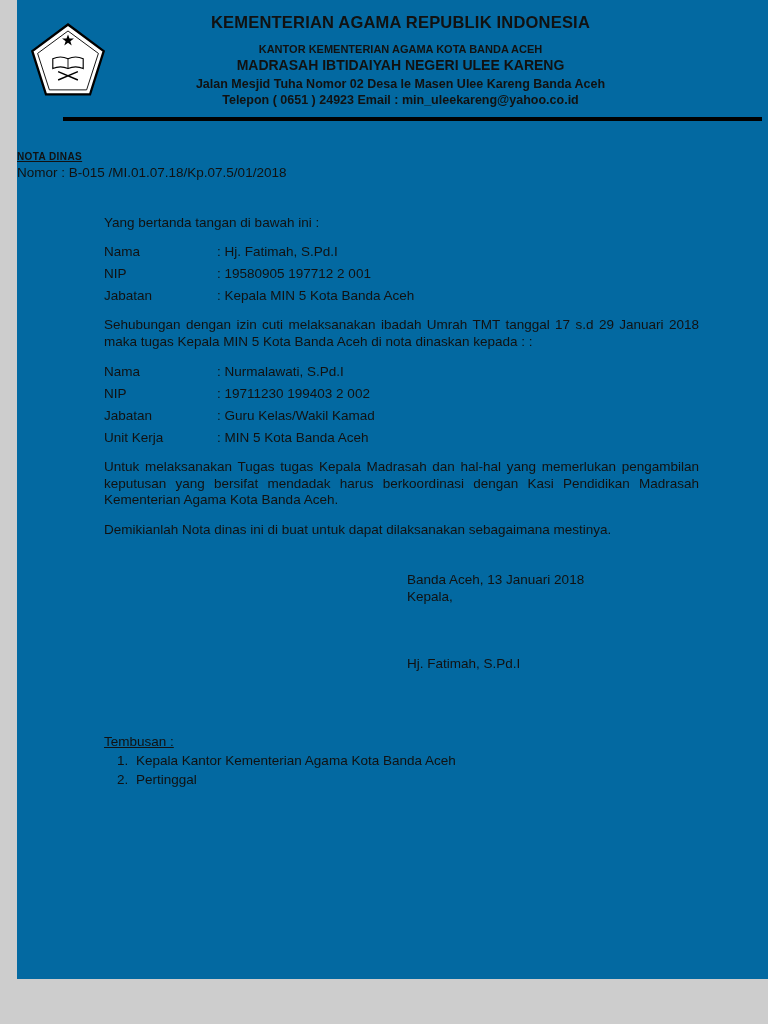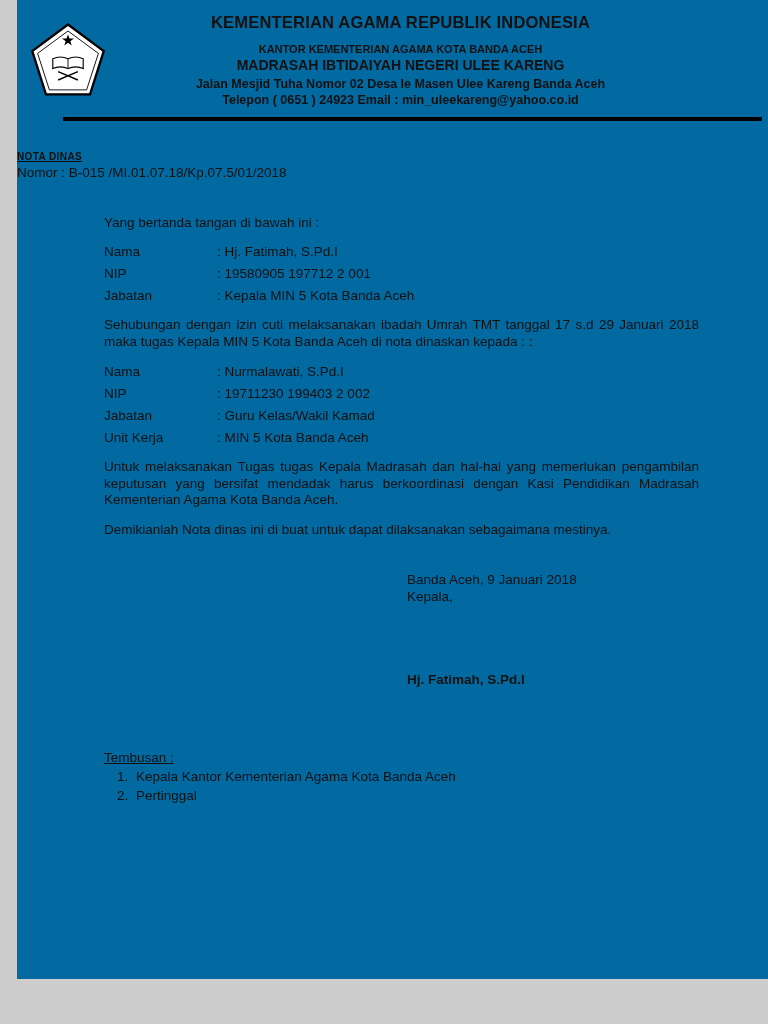--- a/index.html
+++ b/index.html
@@ -42,21 +42,21 @@
   .intro { margin-top:35px; }
   .fields { margin-top:12px; }
   .field-row { display:flex; margin-bottom:5.5px;gap:20px; }
   .field-label { width:93px; flex:0 0 93px; }
   .bold { font-weight:normal; }
   .para { text-align:justify; margin-top:13px; }
 
   
   .signature { margin-left:303px; margin-top:32px; }
   .sig-line { line-height:17px; }
-  .sig-name { margin-top:66px; font-weight:bold; line-height:17px; }
+  .sig-name { margin-top:50px; font-weight:normal; line-height:17px; }
 
   
   .cc { margin-top:62px; }
   .cc-heading { text-decoration:underline; }
   .cc ol { margin:3px 0 0 0; padding-left:28px; }
   .cc li { margin-bottom:2px; padding-left:4px; }
 </style>
 </head>
 <body>
 
@@ -125,21 +125,21 @@
         <span class="field-label">Unit Kerja</span>
         <span class="field-value">: MIN 5 Kota Banda Aceh</span>
       </div>
     </div>
 
     <p class="para">Untuk melaksanakan Tugas tugas Kepala Madrasah dan hal-hal yang memerlukan pengambilan keputusan yang bersifat mendadak harus berkoordinasi dengan Kasi Pendidikan Madrasah Kementerian Agama Kota Banda Aceh.</p>
 
     <p class="para">Demikianlah Nota dinas ini di buat untuk dapat  dilaksanakan sebagaimana mestinya.</p>
 
     <div class="signature">
-      <div class="sig-line">Banda Aceh, 9  Januari  2018</div>
+      <div class="sig-line">Banda Aceh, 13  Januari  2018</div>
       <div class="sig-line">Kepala,</div>
       <div class="sig-name">Hj. Fatimah, S.Pd.I</div>
     </div>
 
     <div class="cc">
       <div class="cc-heading">Tembusan :</div>
       <ol>
         <li>Kepala Kantor Kementerian Agama Kota Banda Aceh</li>
         <li>Pertinggal</li>
       </ol>

